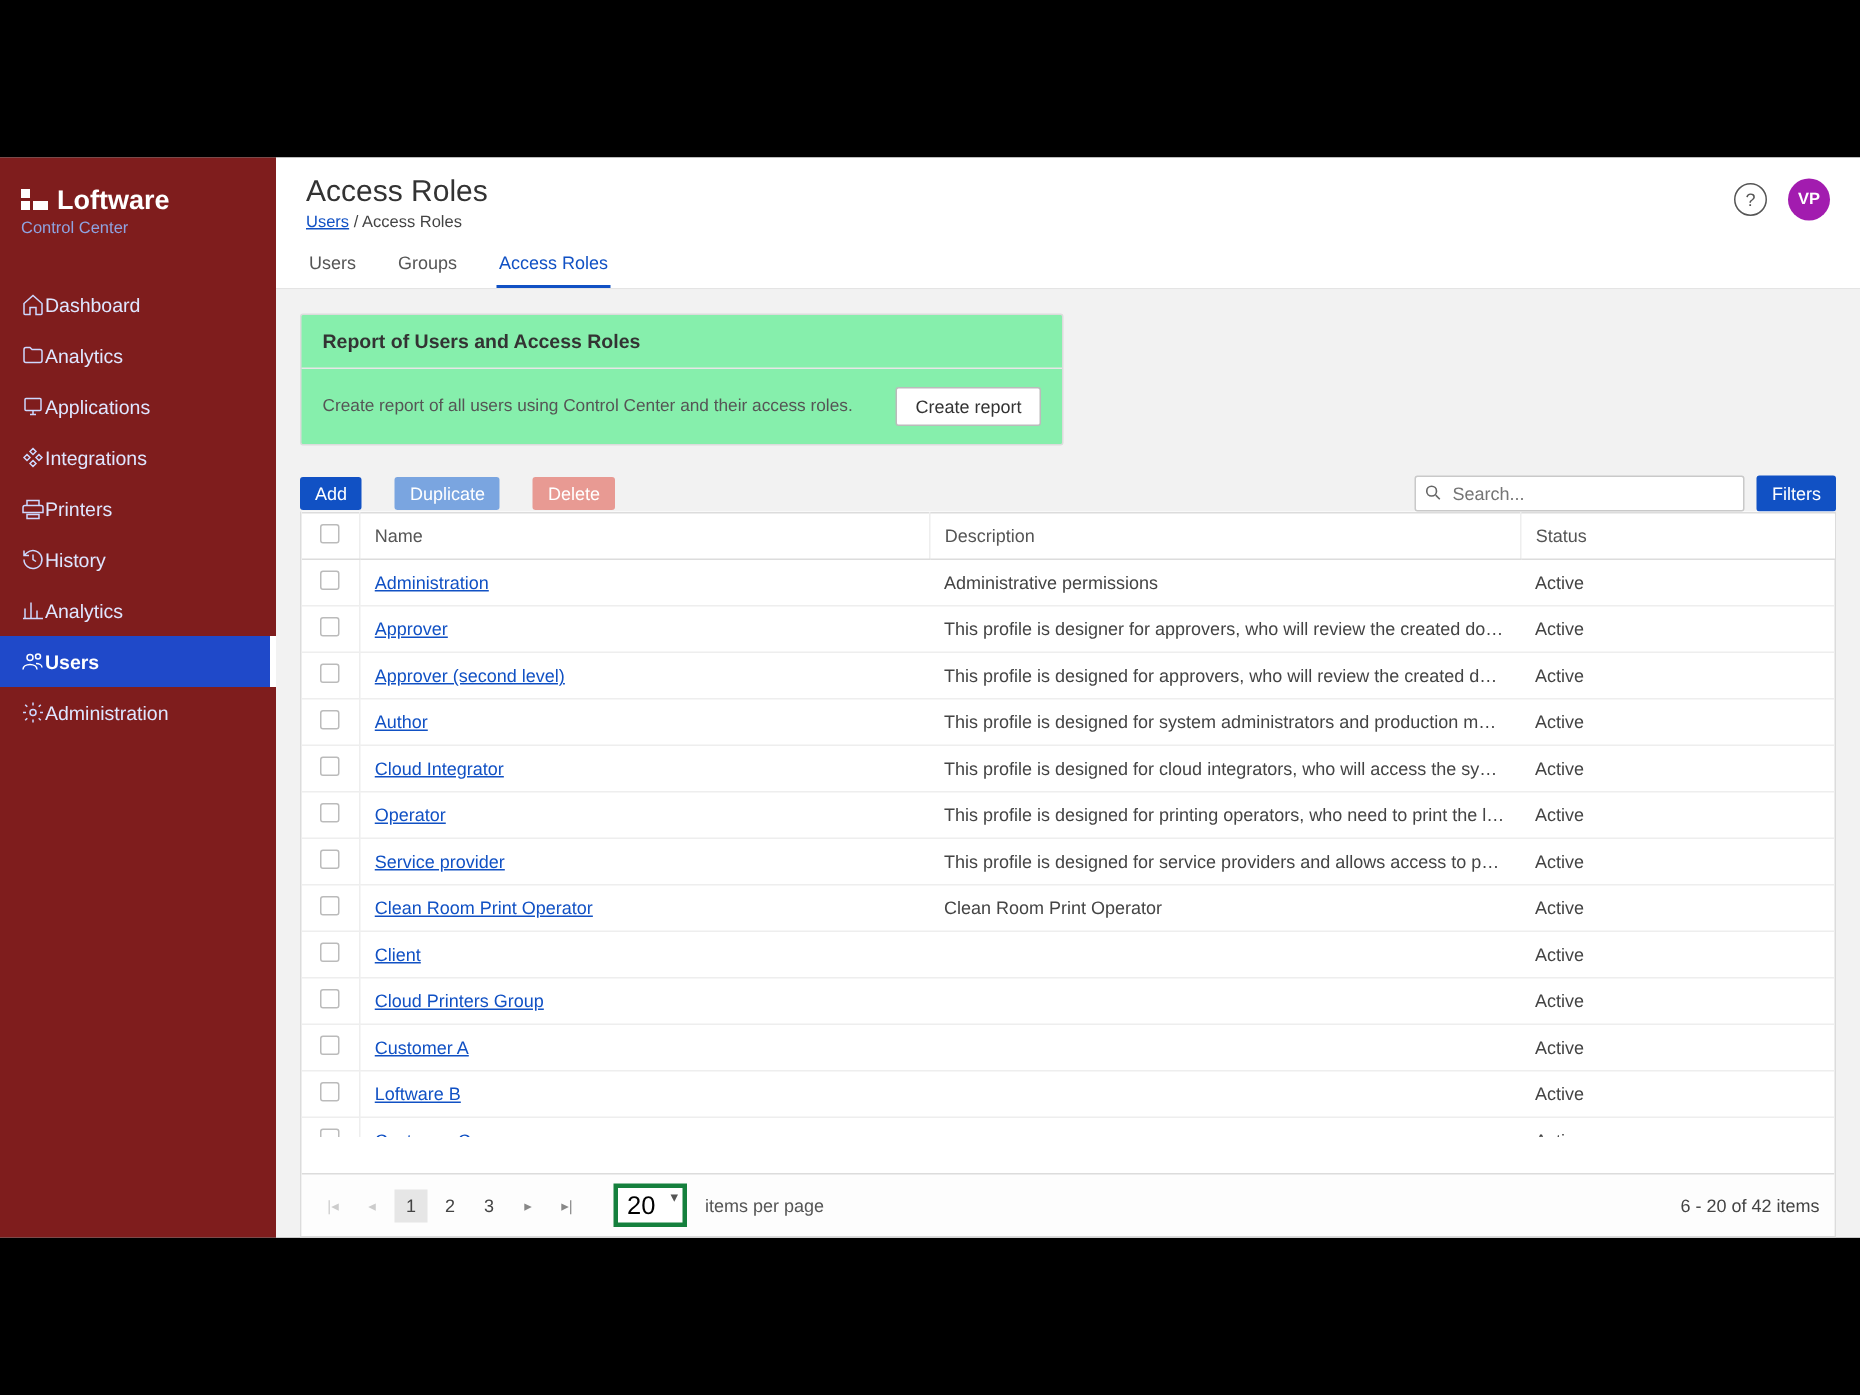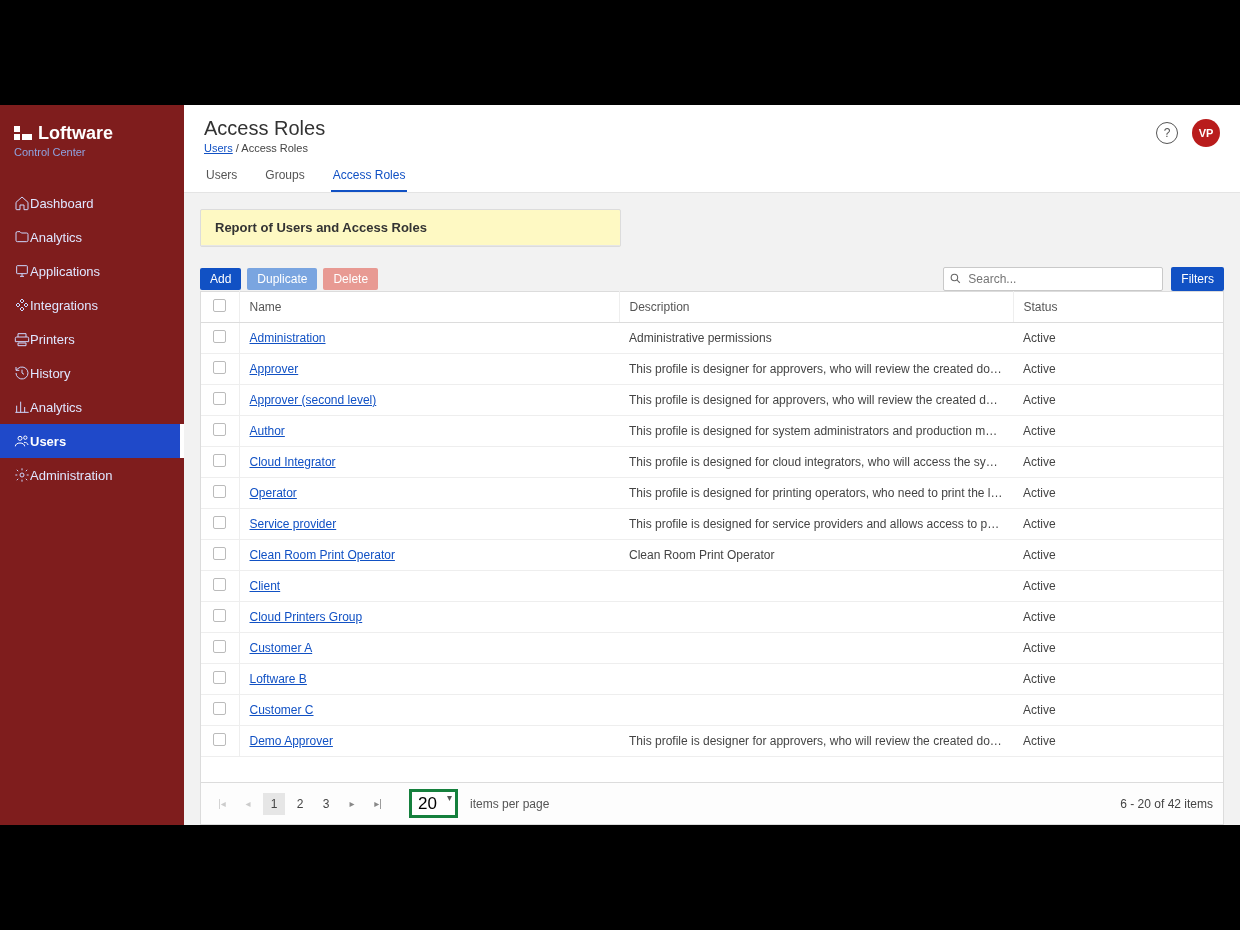--- a/index.html
+++ b/index.html
@@ -70,43 +70,43 @@
   .breadcrumb { font-size:11px; color:#444; margin-top:2px; }
   .breadcrumb a { color:#1151c4; text-decoration:underline; }
   .top-right { display:flex; align-items:center; gap:14px; margin-top:2px; }
   .help-btn {
     width:22px; height:22px; border:1.2px solid #555; border-radius:50%;
     display:flex; align-items:center; justify-content:center;
     font-size:12px; color:#555; background:#fff; cursor:pointer;
   }
   .avatar {
     width:28px; height:28px; border-radius:50%;
-    background:#b91c1c; color:#fff; display:flex; align-items:center; justify-content:center;
+    background:#a21caf; color:#fff; display:flex; align-items:center; justify-content:center;
     font-size:11px; font-weight:600;
   }
   .tabs { display:flex; gap:24px; margin-top:10px; padding:0 0 0 0; }
   .tab { font-size:12px; color:#555; padding: 4px 2px 8px 2px; cursor:pointer; }
   .tab.active { color:#1151c4; border-bottom:2px solid #1151c4; font-weight:500; }
 
   .content { padding: 16px 16px 0 16px; flex:1; display:flex; flex-direction:column; overflow:hidden; background:#f2f2f2;}
 
   .card {
-    background:#fef9c3; border:1px solid #dcdcdc; border-radius:2px;
-    width: 421px;
+    background:#86efac; border:1px solid #dcdcdc; border-radius:2px;
+    width: 509px;
   }
   .card-head { padding:10px 14px; border-bottom:1px solid #e6e6e6; font-size:13px; font-weight:600; color:#333;}
   .card-body { padding:12px 14px; display:flex; justify-content:space-between; align-items:center; gap:12px;}
   .card-body p { font-size:11.5px; color:#555; }
   .btn-outline {
     border:1px solid #bbb; background:#fff; color:#333;
     font-size:12px; padding:5px 12px; border-radius:2px; cursor:pointer; white-space:nowrap;
   }
 
   .toolbar { display:flex; justify-content:space-between; align-items:center; margin-top:20px; gap:10px;}
-  .tb-left { display:flex; gap:6px; }
+  .tb-left { display:flex; gap:22px; }
   .btn { font-size:12px; padding:4px 10px; border-radius:2px; border:none; cursor:pointer; color:#fff; }
   .btn-primary { background:#1151c4; }
   .btn-dup { background:#7aa5e0; color:#fff; }
   .btn-del { background:#e89a93; color:#fff; }
   .tb-right { display:flex; gap:8px; align-items:center; }
   .search-wrap { position:relative; }
   .search-wrap svg { position:absolute; left:6px; top:5px; width:13px; height:13px; stroke:#666; fill:none; stroke-width:2;}
   .search {
     border:1px solid #c9c9c9; background:#fff; font-size:12px;
     padding:4px 8px 4px 24px; width:220px; border-radius:2px;
@@ -269,20 +269,24 @@
       </div>
       <div class="top-right">
         <div class="help-btn">?</div>
         <div class="avatar">VP</div>
       </div>
     </div>
 
     <div class="content">
       <div class="card">
         <div class="card-head">Report of Users and Access Roles</div>
+        <div class="card-body">
+          <p>Create report of all users using Control Center and their access roles.</p>
+          <button class="btn-outline">Create report</button>
+        </div>
       </div>
 
       <div class="toolbar">
         <div class="tb-left">
           <button class="btn btn-primary">Add</button>
           <button class="btn btn-dup">Duplicate</button>
           <button class="btn btn-del">Delete</button>
         </div>
         <div class="tb-right">
           <div class="search-wrap">

